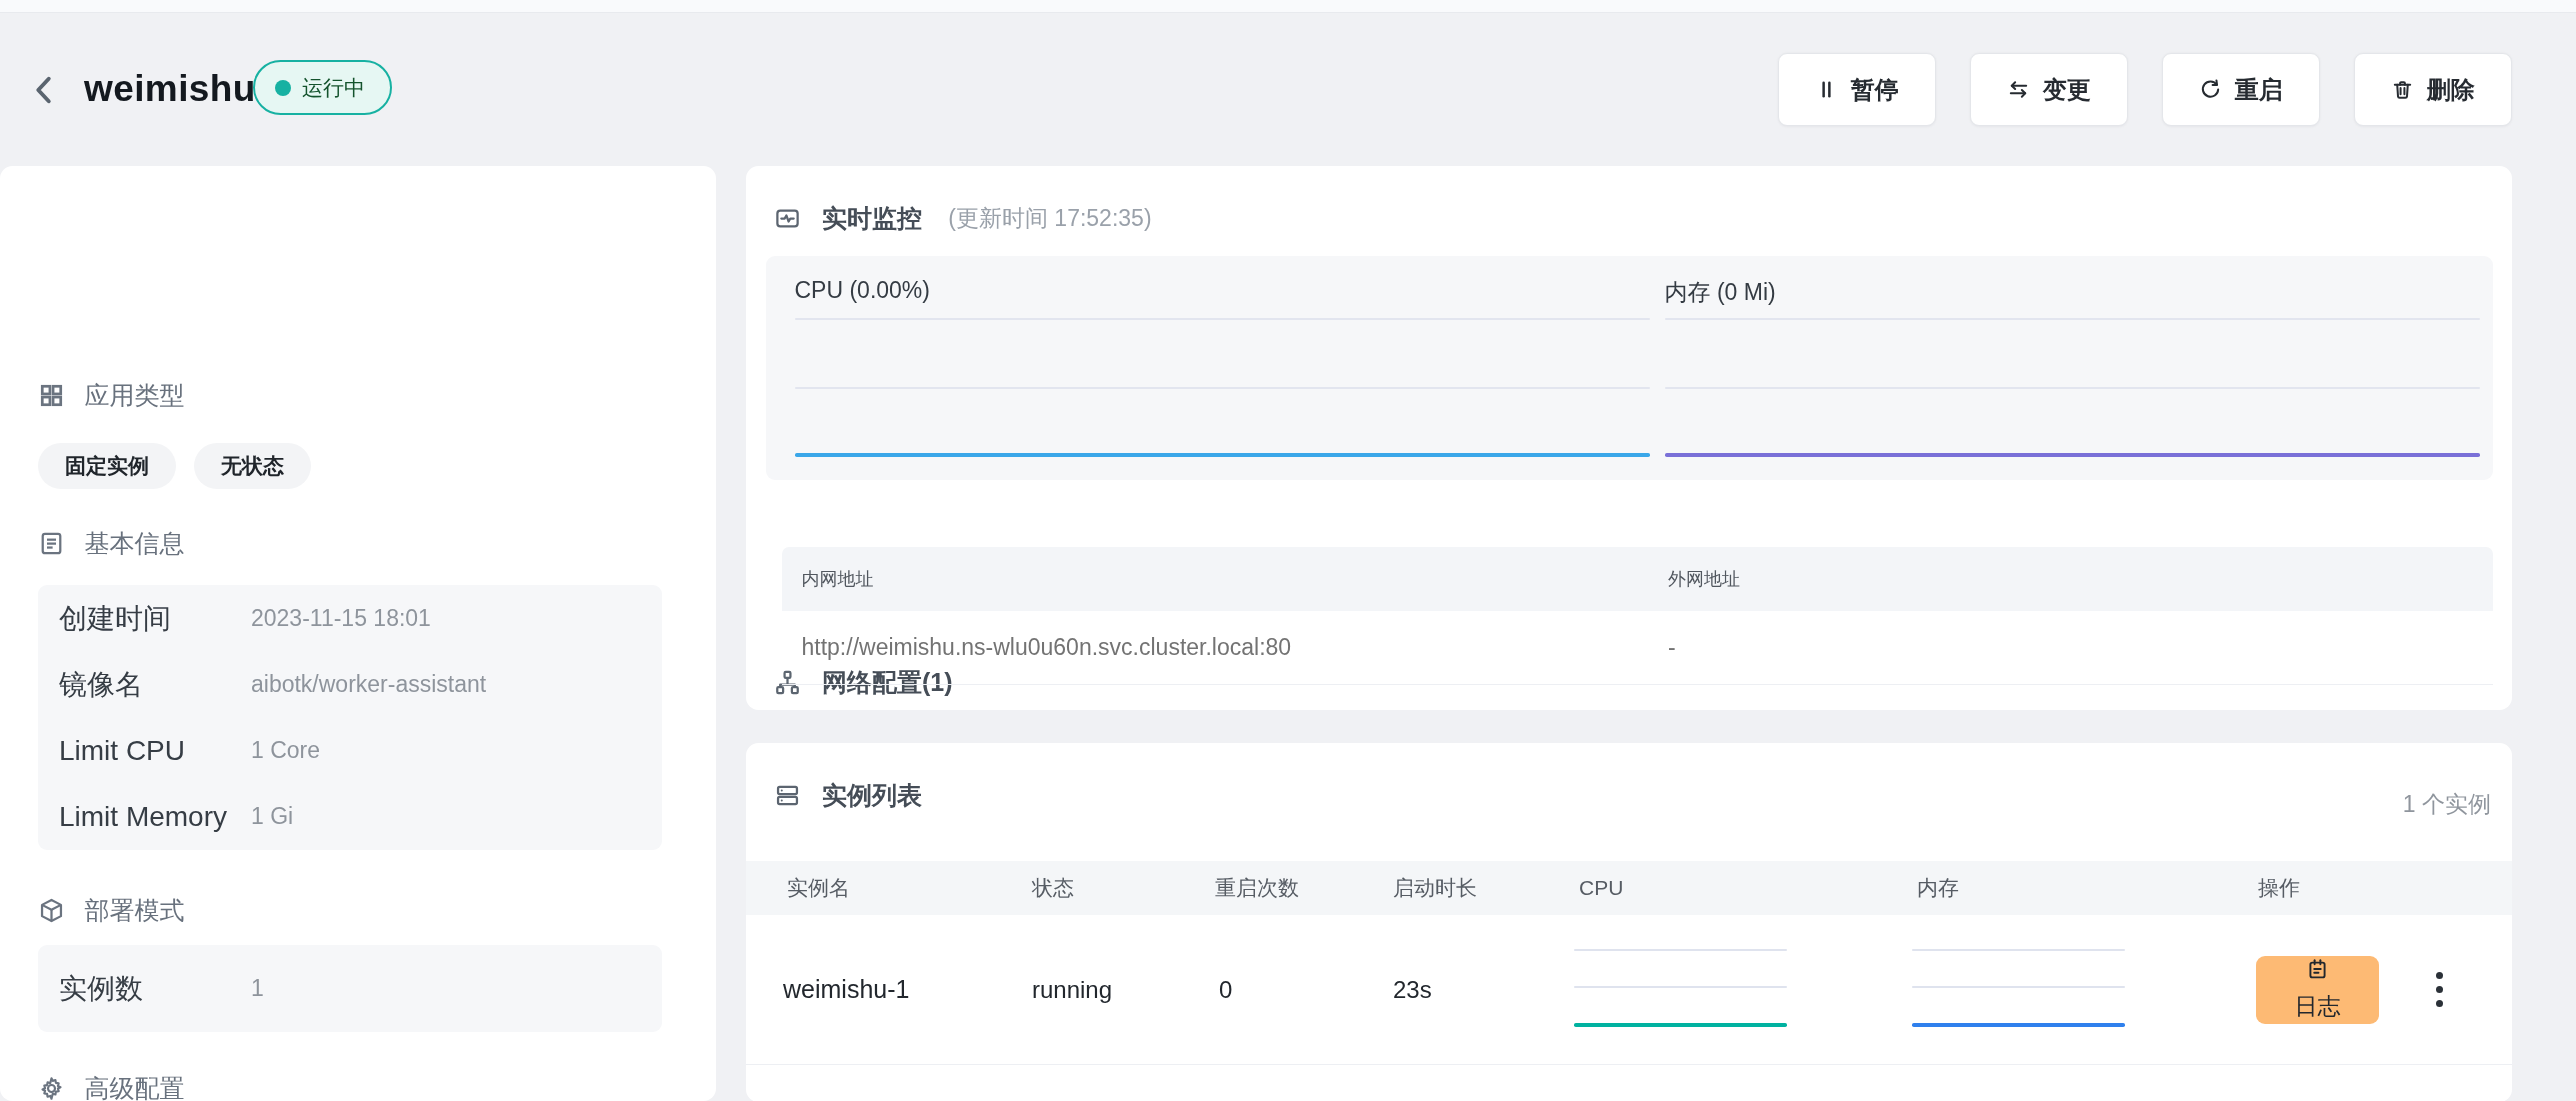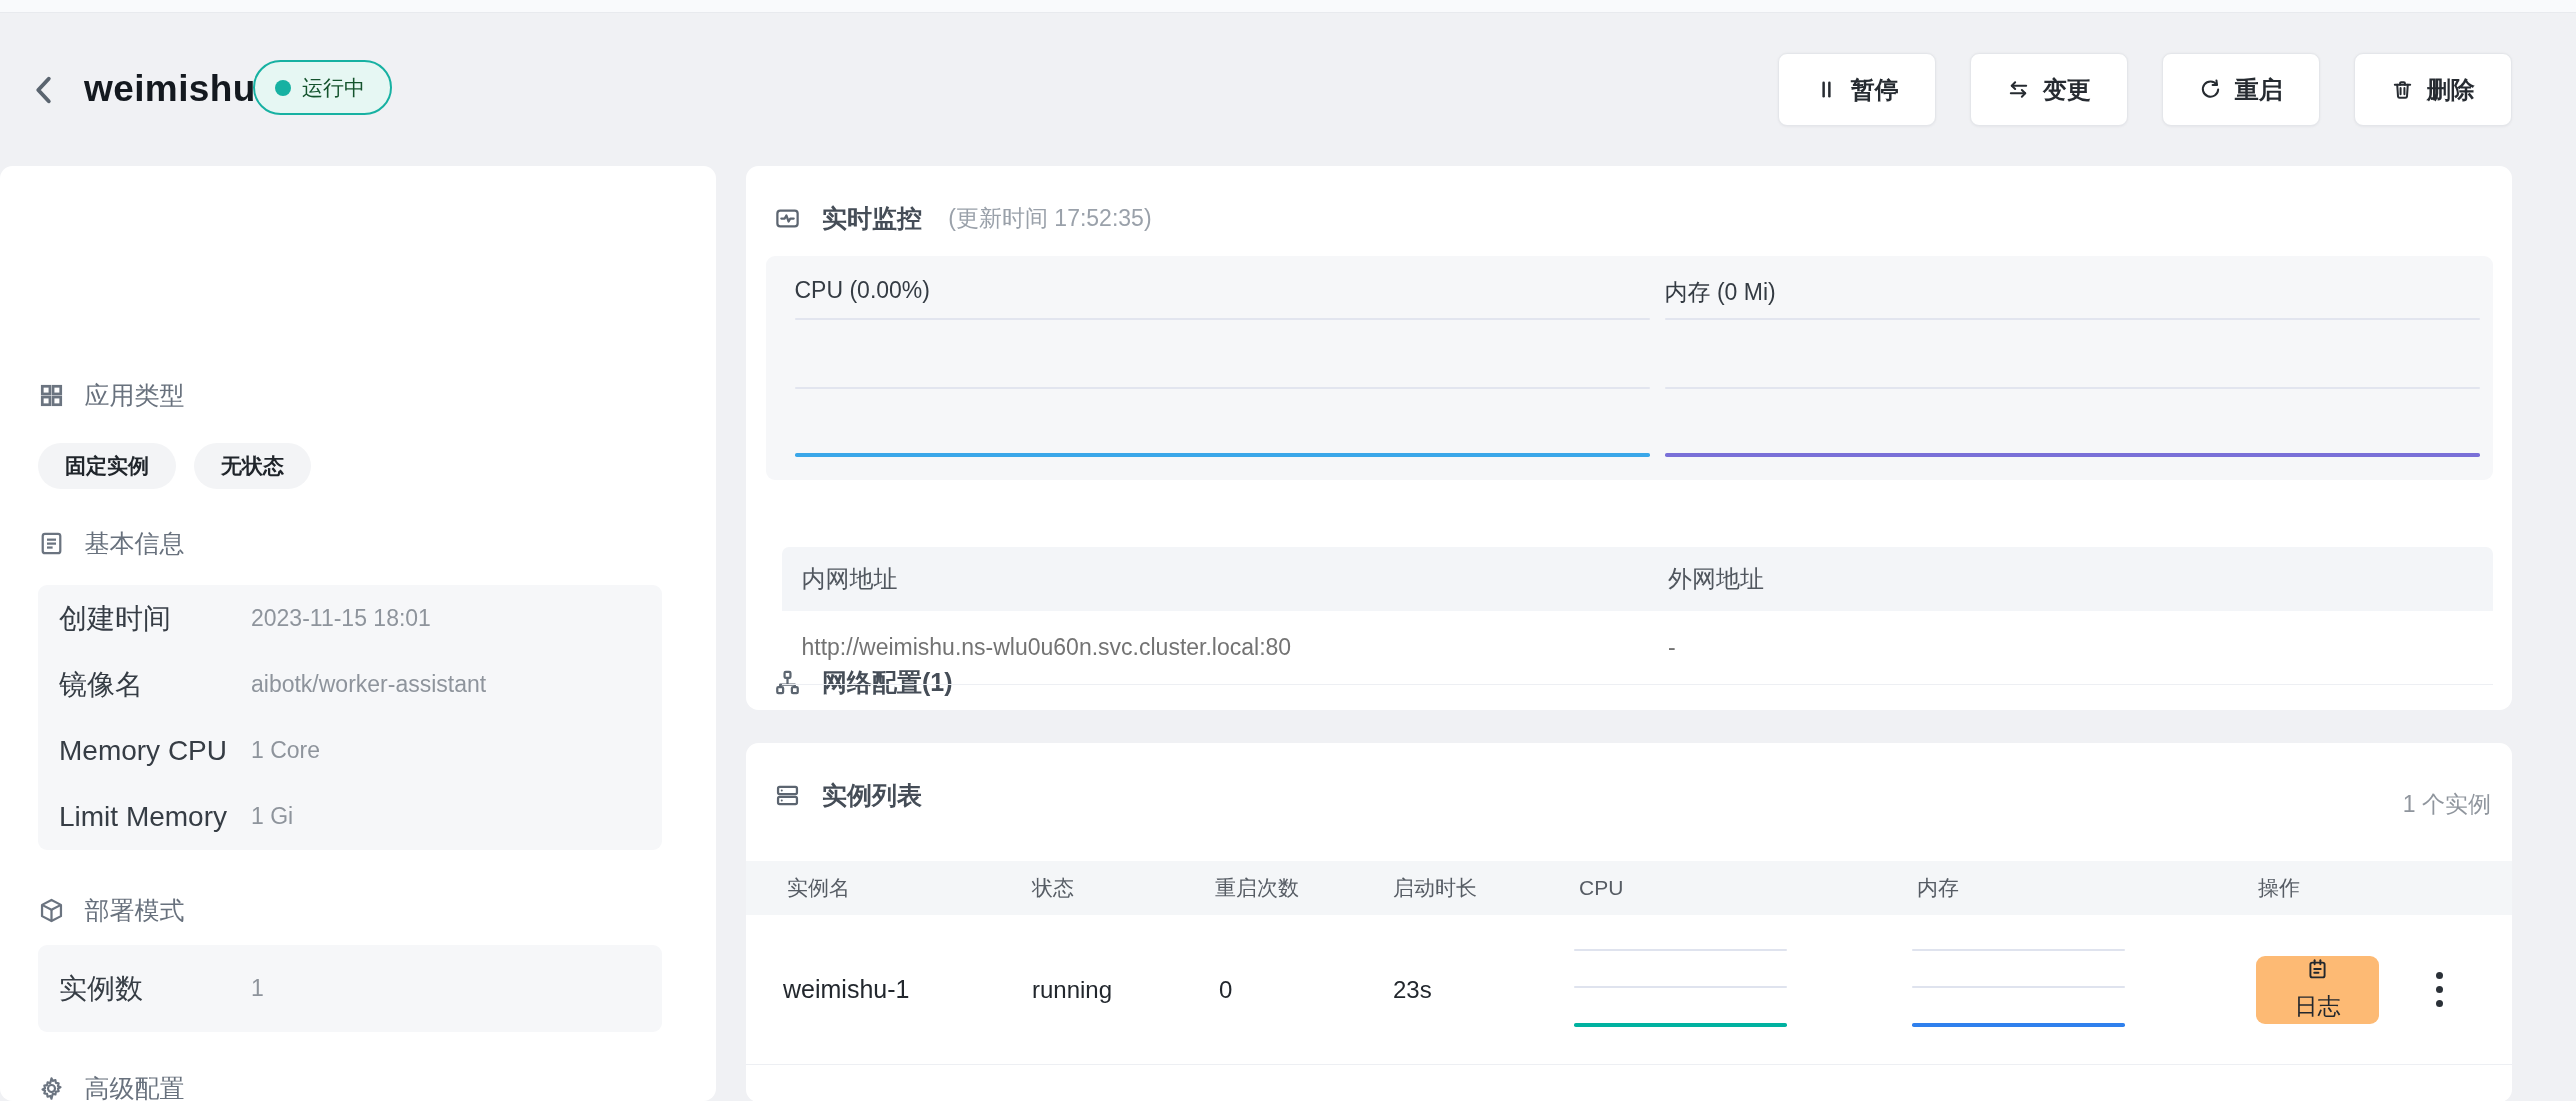--- a/index.html
+++ b/index.html
@@ -48,21 +48,21 @@
   
   .chart-panel{position:absolute;left:19.5px;top:90px;width:1727px;height:224px;background:#f6f7f9;border-radius:9px;}
   .chart-label{position:absolute;top:21px;font-size:23px;font-weight:500;color:#343b43;}
   .gline{position:absolute;height:1.8px;background:#e2e5ef;border-radius:0.9px;}
   .dline{position:absolute;height:3.6px;border-radius:1.8px;}
   .cpu-line{background:#3aa7e9;}
   .mem-line{background:#7a70d8;}
 
   
   .net-band{position:absolute;left:36px;top:381px;width:1711px;height:64px;background:#f3f5f8;border-radius:7px 7px 0 0;}
-  .net-band .col{position:absolute;top:0;line-height:64px;font-size:24px;color:#51575f;}
+  .net-band .col{position:absolute;top:0;line-height:64px;font-size:18px;color:#51575f;}
   .net-row{position:absolute;left:36px;top:445px;width:1711px;height:73px;border-bottom:0.9px solid #edeff3;}
   .net-row .cell{position:absolute;top:0;line-height:73px;font-size:23px;color:#737373;}
 
   
   .inst-count{position:absolute;right:21px;top:46px;font-size:23px;color:#8f959d;}
   .inst-band{position:absolute;left:0;top:118px;width:1766px;height:54px;background:#f4f6f8;}
   .inst-band .col{position:absolute;top:0;line-height:54px;font-size:21px;color:#565c64;}
   .inst-row{position:absolute;left:0;top:172px;width:1766px;height:149px;border-bottom:0.9px solid #edeff3;}
   .inst-row .cellv{position:absolute;top:0;height:149px;line-height:149px;font-size:24px;color:#22272d;}
   .running{color:#00b5ab;}
@@ -166,21 +166,21 @@
     <div class="panel panel-basic">
       <div class="info-row">
         <span class="lab">创建时间</span>
         <span class="val">2023-11-15 18:01</span>
       </div>
       <div class="info-row">
         <span class="lab">镜像名</span>
         <span class="val">aibotk/worker-assistant</span>
       </div>
       <div class="info-row">
-        <span class="lab">Memory CPU</span>
+        <span class="lab">Limit CPU</span>
         <span class="val">1 Core</span>
       </div>
       <div class="info-row">
         <span class="lab">Limit Memory</span>
         <span class="val">1 Gi</span>
       </div>
     </div>
 
     <div class="sec-head" style="left:38px;top:728px;">
       <span>

